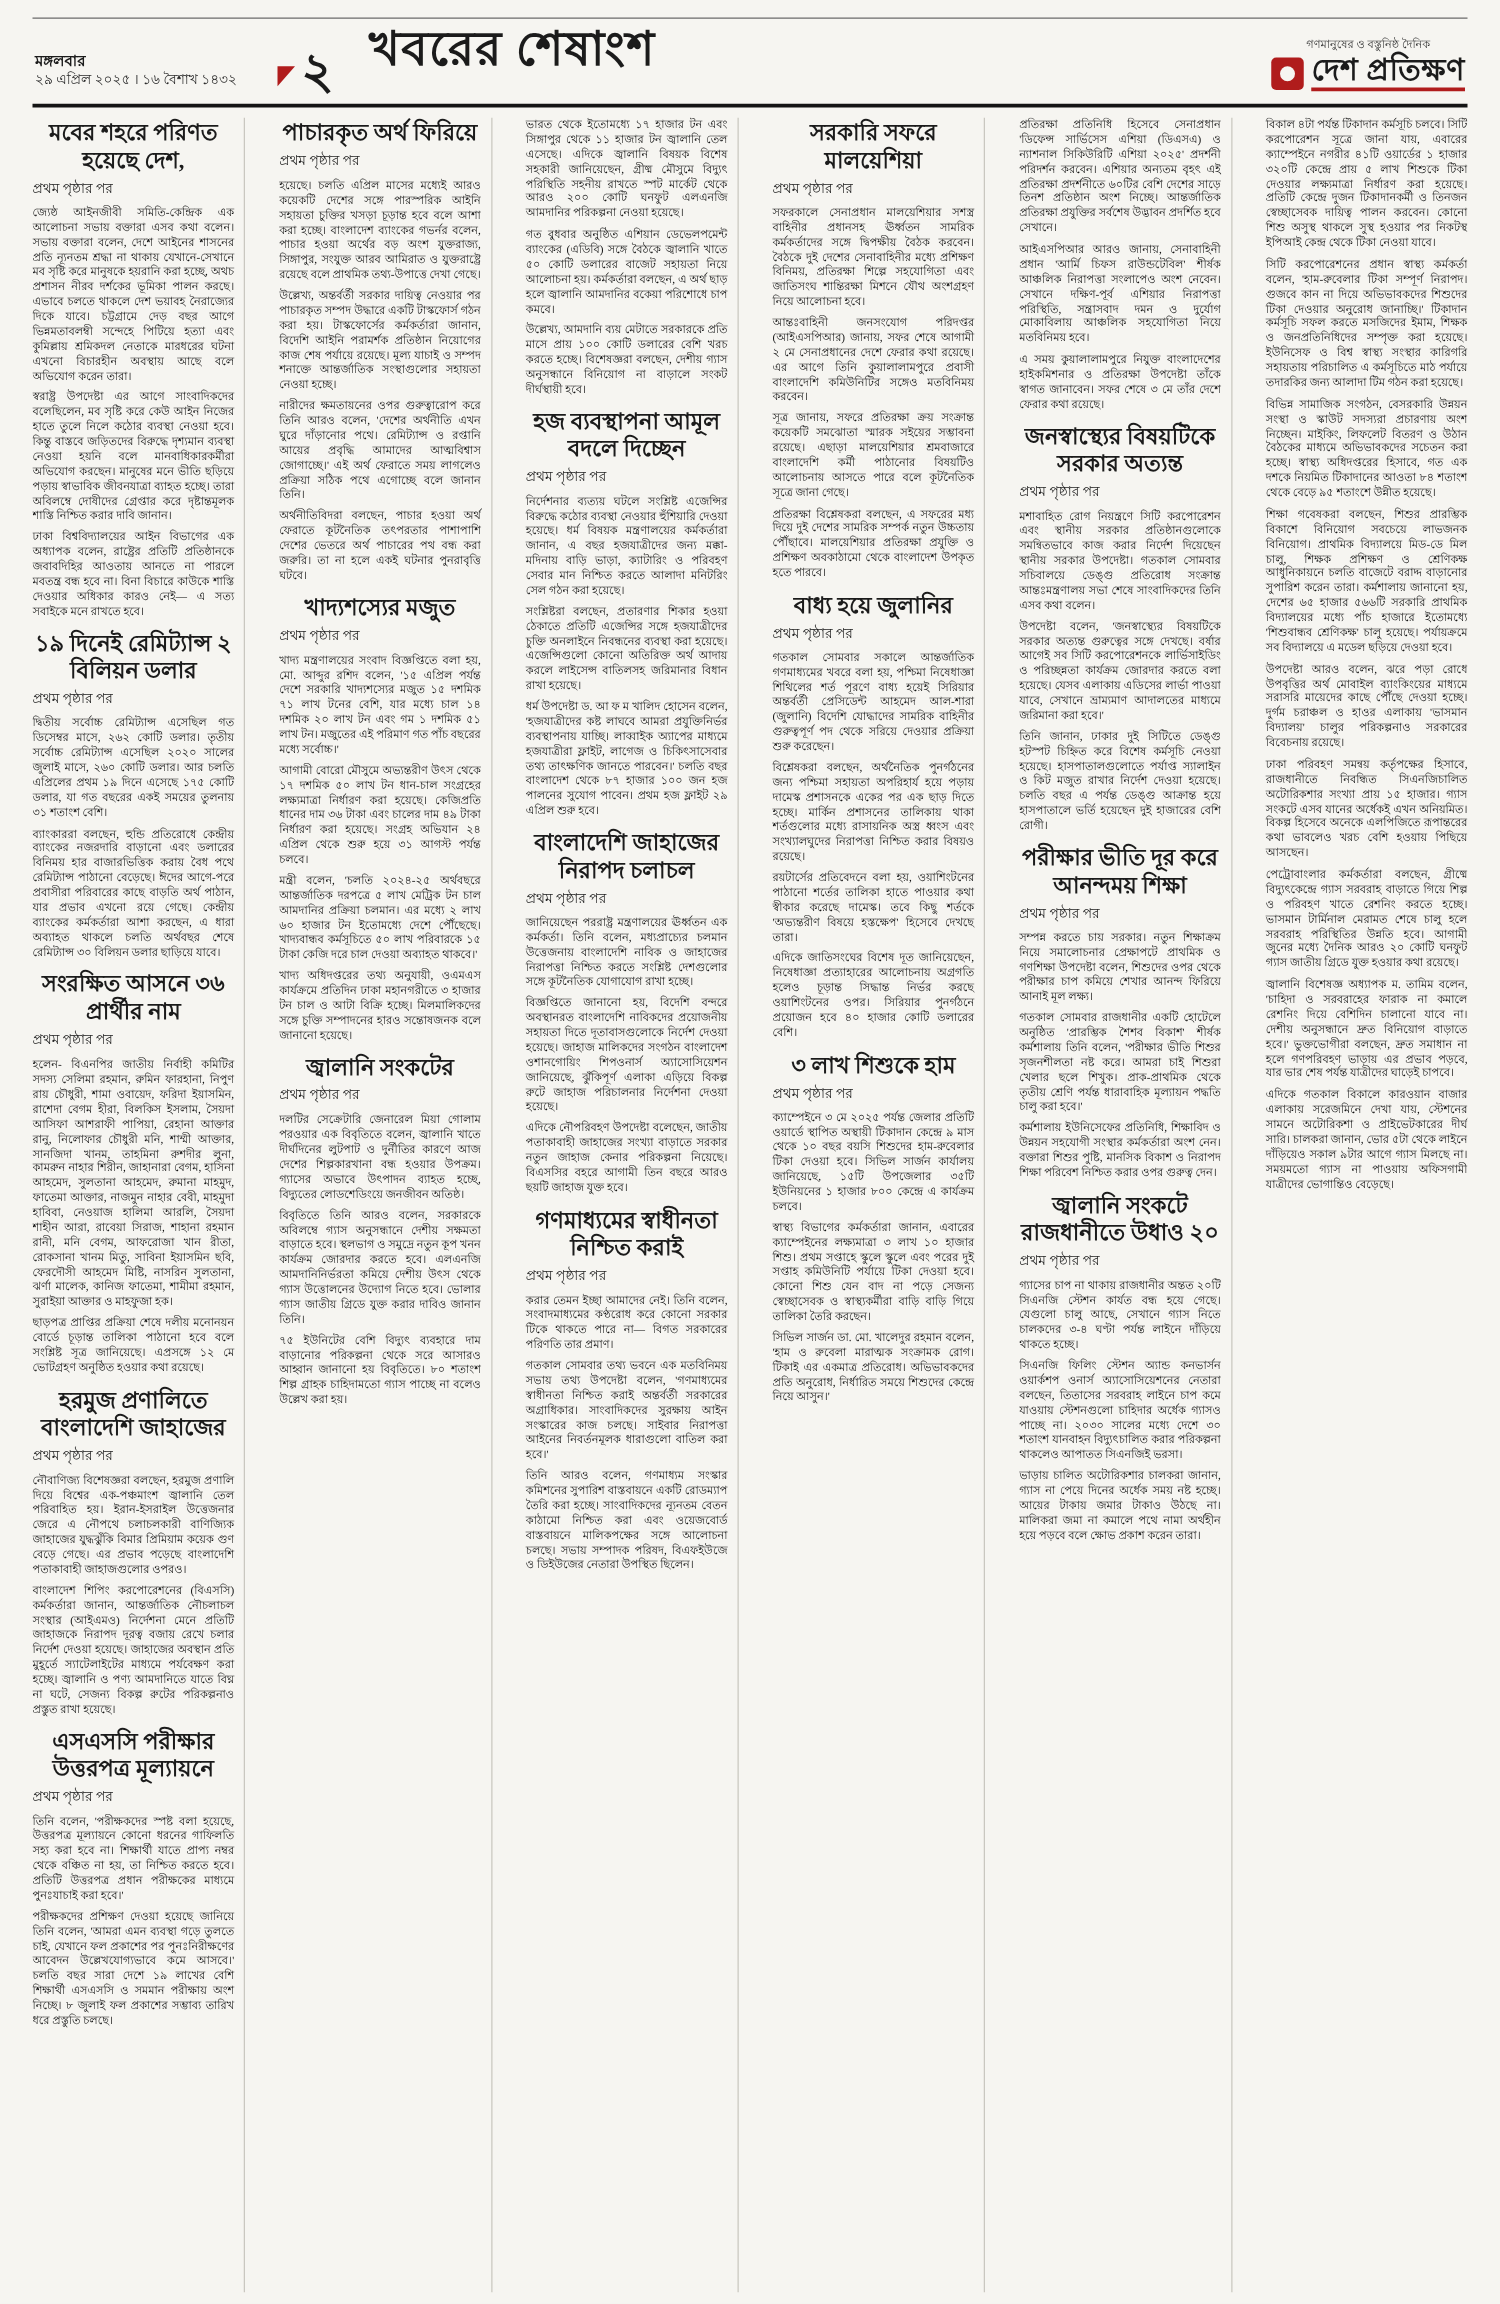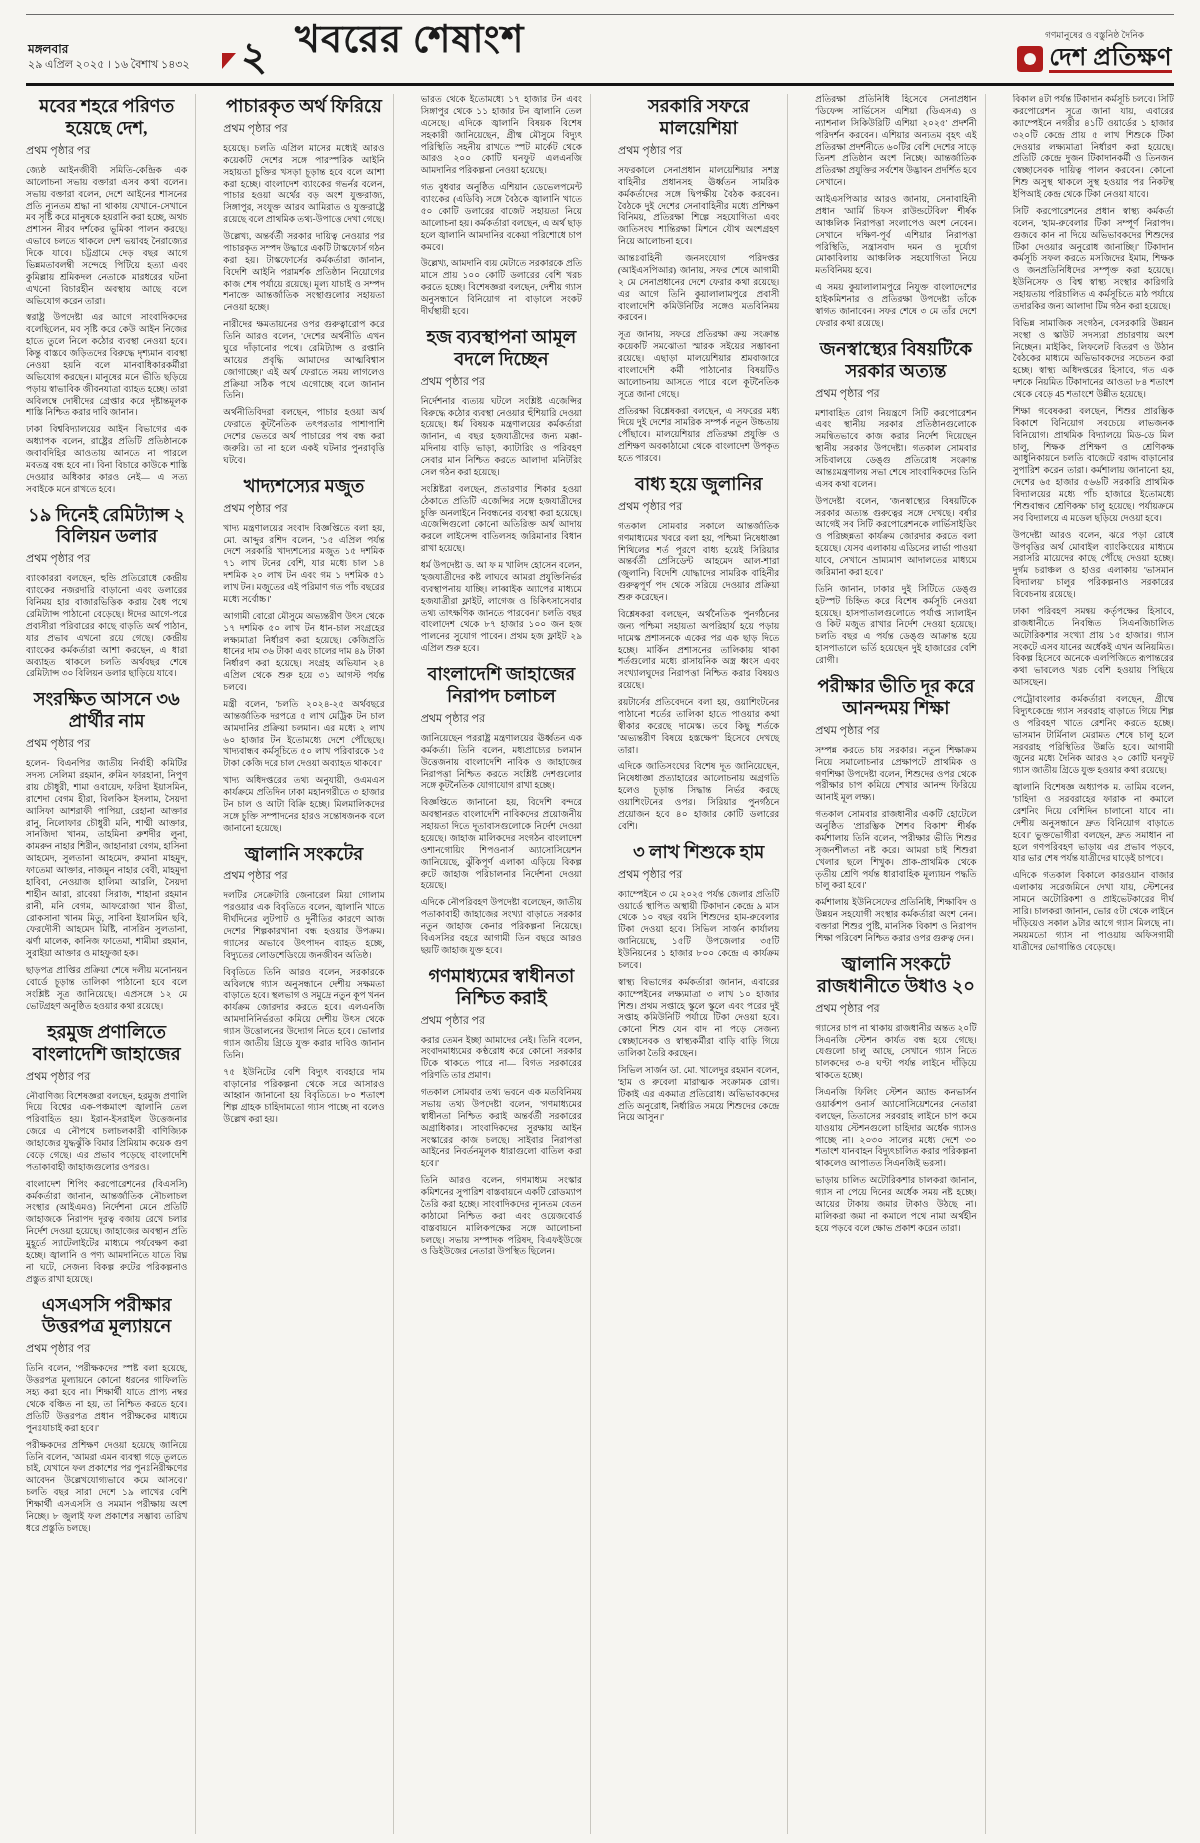--- a/index.html
+++ b/index.html
@@ -109,20 +109,21 @@
 
   <main class="columns">
       <div class="col">
         <h2 class="headline">মবের শহরে পরিণত হয়েছে দেশ,</h2>
         <p class="continued">প্রথম পৃষ্ঠার পর</p>
         <p class="para">জ্যেষ্ঠ আইনজীবী সমিতি-কেন্দ্রিক এক আলোচনা সভায় বক্তারা এসব কথা বলেন। সভায় বক্তারা বলেন, দেশে আইনের শাসনের প্রতি ন্যূনতম শ্রদ্ধা না থাকায় যেখানে-সেখানে মব সৃষ্টি করে মানুষকে হয়রানি করা হচ্ছে, অথচ প্রশাসন নীরব দর্শকের ভূমিকা পালন করছে। এভাবে চলতে থাকলে দেশ ভয়াবহ নৈরাজ্যের দিকে যাবে। চট্টগ্রামে দেড় বছর আগে ভিন্নমতাবলম্বী সন্দেহে পিটিয়ে হত্যা এবং কুমিল্লায় শ্রমিকদল নেতাকে মারধরের ঘটনা এখনো বিচারহীন অবস্থায় আছে বলে অভিযোগ করেন তারা।</p>
         <p class="para">স্বরাষ্ট্র উপদেষ্টা এর আগে সাংবাদিকদের বলেছিলেন, মব সৃষ্টি করে কেউ আইন নিজের হাতে তুলে নিলে কঠোর ব্যবস্থা নেওয়া হবে। কিন্তু বাস্তবে জড়িতদের বিরুদ্ধে দৃশ্যমান ব্যবস্থা নেওয়া হয়নি বলে মানবাধিকারকর্মীরা অভিযোগ করছেন। মানুষের মনে ভীতি ছড়িয়ে পড়ায় স্বাভাবিক জীবনযাত্রা ব্যাহত হচ্ছে। তারা অবিলম্বে দোষীদের গ্রেপ্তার করে দৃষ্টান্তমূলক শাস্তি নিশ্চিত করার দাবি জানান।</p>
         <p class="para">ঢাকা বিশ্ববিদ্যালয়ের আইন বিভাগের এক অধ্যাপক বলেন, রাষ্ট্রের প্রতিটি প্রতিষ্ঠানকে জবাবদিহির আওতায় আনতে না পারলে মবতন্ত্র বন্ধ হবে না। বিনা বিচারে কাউকে শাস্তি দেওয়ার অধিকার কারও নেই— এ সত্য সবাইকে মনে রাখতে হবে।</p>
         <h2 class="headline">১৯ দিনেই রেমিট্যান্স ২ বিলিয়ন ডলার</h2>
         <p class="continued">প্রথম পৃষ্ঠার পর</p>
+        <p class="para">দ্বিতীয় সর্বোচ্চ রেমিট্যান্স এসেছিল গত ডিসেম্বর মাসে, ২৬২ কোটি ডলার। তৃতীয় সর্বোচ্চ রেমিট্যান্স এসেছিল ২০২০ সালের জুলাই মাসে, ২৬০ কোটি ডলার। আর চলতি এপ্রিলের প্রথম ১৯ দিনে এসেছে ১৭৫ কোটি ডলার, যা গত বছরের একই সময়ের তুলনায় ৩১ শতাংশ বেশি।</p>
         <p class="para">ব্যাংকাররা বলছেন, হুন্ডি প্রতিরোধে কেন্দ্রীয় ব্যাংকের নজরদারি বাড়ানো এবং ডলারের বিনিময় হার বাজারভিত্তিক করায় বৈধ পথে রেমিট্যান্স পাঠানো বেড়েছে। ঈদের আগে-পরে প্রবাসীরা পরিবারের কাছে বাড়তি অর্থ পাঠান, যার প্রভাব এখনো রয়ে গেছে। কেন্দ্রীয় ব্যাংকের কর্মকর্তারা আশা করছেন, এ ধারা অব্যাহত থাকলে চলতি অর্থবছর শেষে রেমিট্যান্স ৩০ বিলিয়ন ডলার ছাড়িয়ে যাবে।</p>
         <h2 class="headline">সংরক্ষিত আসনে ৩৬ প্রার্থীর নাম</h2>
         <p class="continued">প্রথম পৃষ্ঠার পর</p>
         <p class="para">হলেন- বিএনপির জাতীয় নির্বাহী কমিটির সদস্য সেলিমা রহমান, রুমিন ফারহানা, নিপুণ রায় চৌধুরী, শামা ওবায়েদ, ফরিদা ইয়াসমিন, রাশেদা বেগম হীরা, বিলকিস ইসলাম, সৈয়দা আসিফা আশরাফী পাপিয়া, রেহানা আক্তার রানু, নিলোফার চৌধুরী মনি, শাম্মী আক্তার, সানজিদা খানম, তাহমিনা রুশদীর লুনা, কামরুন নাহার শিরীন, জাহানারা বেগম, হাসিনা আহমেদ, সুলতানা আহমেদ, রুমানা মাহমুদ, ফাতেমা আক্তার, নাজমুন নাহার বেবী, মাহমুদা হাবিবা, নেওয়াজ হালিমা আরলি, সৈয়দা শাহীন আরা, রাবেয়া সিরাজ, শাহানা রহমান রানী, মনি বেগম, আফরোজা খান রীতা, রোকসানা খানম মিতু, সাবিনা ইয়াসমিন ছবি, ফেরদৌসী আহমেদ মিষ্টি, নাসরিন সুলতানা, ঝর্ণা মালেক, কানিজ ফাতেমা, শামীমা রহমান, সুরাইয়া আক্তার ও মাহফুজা হক।</p>
         <p class="para">ছাড়পত্র প্রাপ্তির প্রক্রিয়া শেষে দলীয় মনোনয়ন বোর্ডে চূড়ান্ত তালিকা পাঠানো হবে বলে সংশ্লিষ্ট সূত্র জানিয়েছে। এপ্রসঙ্গে ১২ মে ভোটগ্রহণ অনুষ্ঠিত হওয়ার কথা রয়েছে।</p>
         <h2 class="headline">হরমুজ প্রণালিতে বাংলাদেশি জাহাজের</h2>
         <p class="continued">প্রথম পৃষ্ঠার পর</p>
         <p class="para">নৌবাণিজ্য বিশেষজ্ঞরা বলছেন, হরমুজ প্রণালি দিয়ে বিশ্বের এক-পঞ্চমাংশ জ্বালানি তেল পরিবাহিত হয়। ইরান-ইসরাইল উত্তেজনার জেরে এ নৌপথে চলাচলকারী বাণিজ্যিক জাহাজের যুদ্ধঝুঁকি বিমার প্রিমিয়াম কয়েক গুণ বেড়ে গেছে। এর প্রভাব পড়েছে বাংলাদেশি পতাকাবাহী জাহাজগুলোর ওপরও।</p>
         <p class="para">বাংলাদেশ শিপিং করপোরেশনের (বিএসসি) কর্মকর্তারা জানান, আন্তর্জাতিক নৌচলাচল সংস্থার (আইএমও) নির্দেশনা মেনে প্রতিটি জাহাজকে নিরাপদ দূরত্ব বজায় রেখে চলার নির্দেশ দেওয়া হয়েছে। জাহাজের অবস্থান প্রতি মুহূর্তে স্যাটেলাইটের মাধ্যমে পর্যবেক্ষণ করা হচ্ছে। জ্বালানি ও পণ্য আমদানিতে যাতে বিঘ্ন না ঘটে, সেজন্য বিকল্প রুটের পরিকল্পনাও প্রস্তুত রাখা হয়েছে।</p>
         <h2 class="headline">এসএসসি পরীক্ষার উত্তরপত্র মূল্যায়নে</h2>
@@ -204,21 +205,21 @@
         <p class="para">কর্মশালায় ইউনিসেফের প্রতিনিধি, শিক্ষাবিদ ও উন্নয়ন সহযোগী সংস্থার কর্মকর্তারা অংশ নেন। বক্তারা শিশুর পুষ্টি, মানসিক বিকাশ ও নিরাপদ শিক্ষা পরিবেশ নিশ্চিত করার ওপর গুরুত্ব দেন।</p>
         <h2 class="headline">জ্বালানি সংকটে রাজধানীতে উধাও ২০</h2>
         <p class="continued">প্রথম পৃষ্ঠার পর</p>
         <p class="para">গ্যাসের চাপ না থাকায় রাজধানীর অন্তত ২০টি সিএনজি স্টেশন কার্যত বন্ধ হয়ে গেছে। যেগুলো চালু আছে, সেখানে গ্যাস নিতে চালকদের ৩-৪ ঘণ্টা পর্যন্ত লাইনে দাঁড়িয়ে থাকতে হচ্ছে।</p>
         <p class="para">সিএনজি ফিলিং স্টেশন অ্যান্ড কনভার্সন ওয়ার্কশপ ওনার্স অ্যাসোসিয়েশনের নেতারা বলছেন, তিতাসের সরবরাহ লাইনে চাপ কমে যাওয়ায় স্টেশনগুলো চাহিদার অর্ধেক গ্যাসও পাচ্ছে না। ২০৩০ সালের মধ্যে দেশে ৩০ শতাংশ যানবাহন বিদ্যুৎচালিত করার পরিকল্পনা থাকলেও আপাতত সিএনজিই ভরসা।</p>
         <p class="para">ভাড়ায় চালিত অটোরিকশার চালকরা জানান, গ্যাস না পেয়ে দিনের অর্ধেক সময় নষ্ট হচ্ছে। আয়ের টাকায় জমার টাকাও উঠছে না। মালিকরা জমা না কমালে পথে নামা অর্থহীন হয়ে পড়বে বলে ক্ষোভ প্রকাশ করেন তারা।</p>
       </div>
       <div class="col">
         <p class="para">বিকাল ৪টা পর্যন্ত টিকাদান কর্মসূচি চলবে। সিটি করপোরেশন সূত্রে জানা যায়, এবারের ক্যাম্পেইনে নগরীর ৪১টি ওয়ার্ডের ১ হাজার ৩২০টি কেন্দ্রে প্রায় ৫ লাখ শিশুকে টিকা দেওয়ার লক্ষ্যমাত্রা নির্ধারণ করা হয়েছে। প্রতিটি কেন্দ্রে দুজন টিকাদানকর্মী ও তিনজন স্বেচ্ছাসেবক দায়িত্ব পালন করবেন। কোনো শিশু অসুস্থ থাকলে সুস্থ হওয়ার পর নিকটস্থ ইপিআই কেন্দ্র থেকে টিকা নেওয়া যাবে।</p>
         <p class="para">সিটি করপোরেশনের প্রধান স্বাস্থ্য কর্মকর্তা বলেন, 'হাম-রুবেলার টিকা সম্পূর্ণ নিরাপদ। গুজবে কান না দিয়ে অভিভাবকদের শিশুদের টিকা দেওয়ার অনুরোধ জানাচ্ছি।' টিকাদান কর্মসূচি সফল করতে মসজিদের ইমাম, শিক্ষক ও জনপ্রতিনিধিদের সম্পৃক্ত করা হয়েছে। ইউনিসেফ ও বিশ্ব স্বাস্থ্য সংস্থার কারিগরি সহায়তায় পরিচালিত এ কর্মসূচিতে মাঠ পর্যায়ে তদারকির জন্য আলাদা টিম গঠন করা হয়েছে।</p>
-        <p class="para">বিভিন্ন সামাজিক সংগঠন, বেসরকারি উন্নয়ন সংস্থা ও স্কাউট সদস্যরা প্রচারণায় অংশ নিচ্ছেন। মাইকিং, লিফলেট বিতরণ ও উঠান বৈঠকের মাধ্যমে অভিভাবকদের সচেতন করা হচ্ছে। স্বাস্থ্য অধিদপ্তরের হিসাবে, গত এক দশকে নিয়মিত টিকাদানের আওতা ৮৪ শতাংশ থেকে বেড়ে 45 শতাংশে উন্নীত হয়েছে।</p>
+        <p class="para">বিভিন্ন সামাজিক সংগঠন, বেসরকারি উন্নয়ন সংস্থা ও স্কাউট সদস্যরা প্রচারণায় অংশ নিচ্ছেন। মাইকিং, লিফলেট বিতরণ ও উঠান বৈঠকের মাধ্যমে অভিভাবকদের সচেতন করা হচ্ছে। স্বাস্থ্য অধিদপ্তরের হিসাবে, গত এক দশকে নিয়মিত টিকাদানের আওতা ৮৪ শতাংশ থেকে বেড়ে ৯৫ শতাংশে উন্নীত হয়েছে।</p>
         <p class="para">শিক্ষা গবেষকরা বলছেন, শিশুর প্রারম্ভিক বিকাশে বিনিয়োগ সবচেয়ে লাভজনক বিনিয়োগ। প্রাথমিক বিদ্যালয়ে মিড-ডে মিল চালু, শিক্ষক প্রশিক্ষণ ও শ্রেণিকক্ষ আধুনিকায়নে চলতি বাজেটে বরাদ্দ বাড়ানোর সুপারিশ করেন তারা। কর্মশালায় জানানো হয়, দেশের ৬৫ হাজার ৫৬৬টি সরকারি প্রাথমিক বিদ্যালয়ের মধ্যে পাঁচ হাজারে ইতোমধ্যে 'শিশুবান্ধব শ্রেণিকক্ষ' চালু হয়েছে। পর্যায়ক্রমে সব বিদ্যালয়ে এ মডেল ছড়িয়ে দেওয়া হবে।</p>
         <p class="para">উপদেষ্টা আরও বলেন, ঝরে পড়া রোধে উপবৃত্তির অর্থ মোবাইল ব্যাংকিংয়ের মাধ্যমে সরাসরি মায়েদের কাছে পৌঁছে দেওয়া হচ্ছে। দুর্গম চরাঞ্চল ও হাওর এলাকায় 'ভাসমান বিদ্যালয়' চালুর পরিকল্পনাও সরকারের বিবেচনায় রয়েছে।</p>
         <p class="para">ঢাকা পরিবহণ সমন্বয় কর্তৃপক্ষের হিসাবে, রাজধানীতে নিবন্ধিত সিএনজিচালিত অটোরিকশার সংখ্যা প্রায় ১৫ হাজার। গ্যাস সংকটে এসব যানের অর্ধেকই এখন অনিয়মিত। বিকল্প হিসেবে অনেকে এলপিজিতে রূপান্তরের কথা ভাবলেও খরচ বেশি হওয়ায় পিছিয়ে আসছেন।</p>
         <p class="para">পেট্রোবাংলার কর্মকর্তারা বলছেন, গ্রীষ্মে বিদ্যুৎকেন্দ্রে গ্যাস সরবরাহ বাড়াতে গিয়ে শিল্প ও পরিবহণ খাতে রেশনিং করতে হচ্ছে। ভাসমান টার্মিনাল মেরামত শেষে চালু হলে সরবরাহ পরিস্থিতির উন্নতি হবে। আগামী জুনের মধ্যে দৈনিক আরও ২০ কোটি ঘনফুট গ্যাস জাতীয় গ্রিডে যুক্ত হওয়ার কথা রয়েছে।</p>
         <p class="para">জ্বালানি বিশেষজ্ঞ অধ্যাপক ম. তামিম বলেন, 'চাহিদা ও সরবরাহের ফারাক না কমালে রেশনিং দিয়ে বেশিদিন চালানো যাবে না। দেশীয় অনুসন্ধানে দ্রুত বিনিয়োগ বাড়াতে হবে।' ভুক্তভোগীরা বলছেন, দ্রুত সমাধান না হলে গণপরিবহণ ভাড়ায় এর প্রভাব পড়বে, যার ভার শেষ পর্যন্ত যাত্রীদের ঘাড়েই চাপবে।</p>
         <p class="para">এদিকে গতকাল বিকালে কারওয়ান বাজার এলাকায় সরেজমিনে দেখা যায়, স্টেশনের সামনে অটোরিকশা ও প্রাইভেটকারের দীর্ঘ সারি। চালকরা জানান, ভোর ৫টা থেকে লাইনে দাঁড়িয়েও সকাল ৯টার আগে গ্যাস মিলছে না। সময়মতো গ্যাস না পাওয়ায় অফিসগামী যাত্রীদের ভোগান্তিও বেড়েছে।</p>
       </div>
     </main>
 </div>
 

